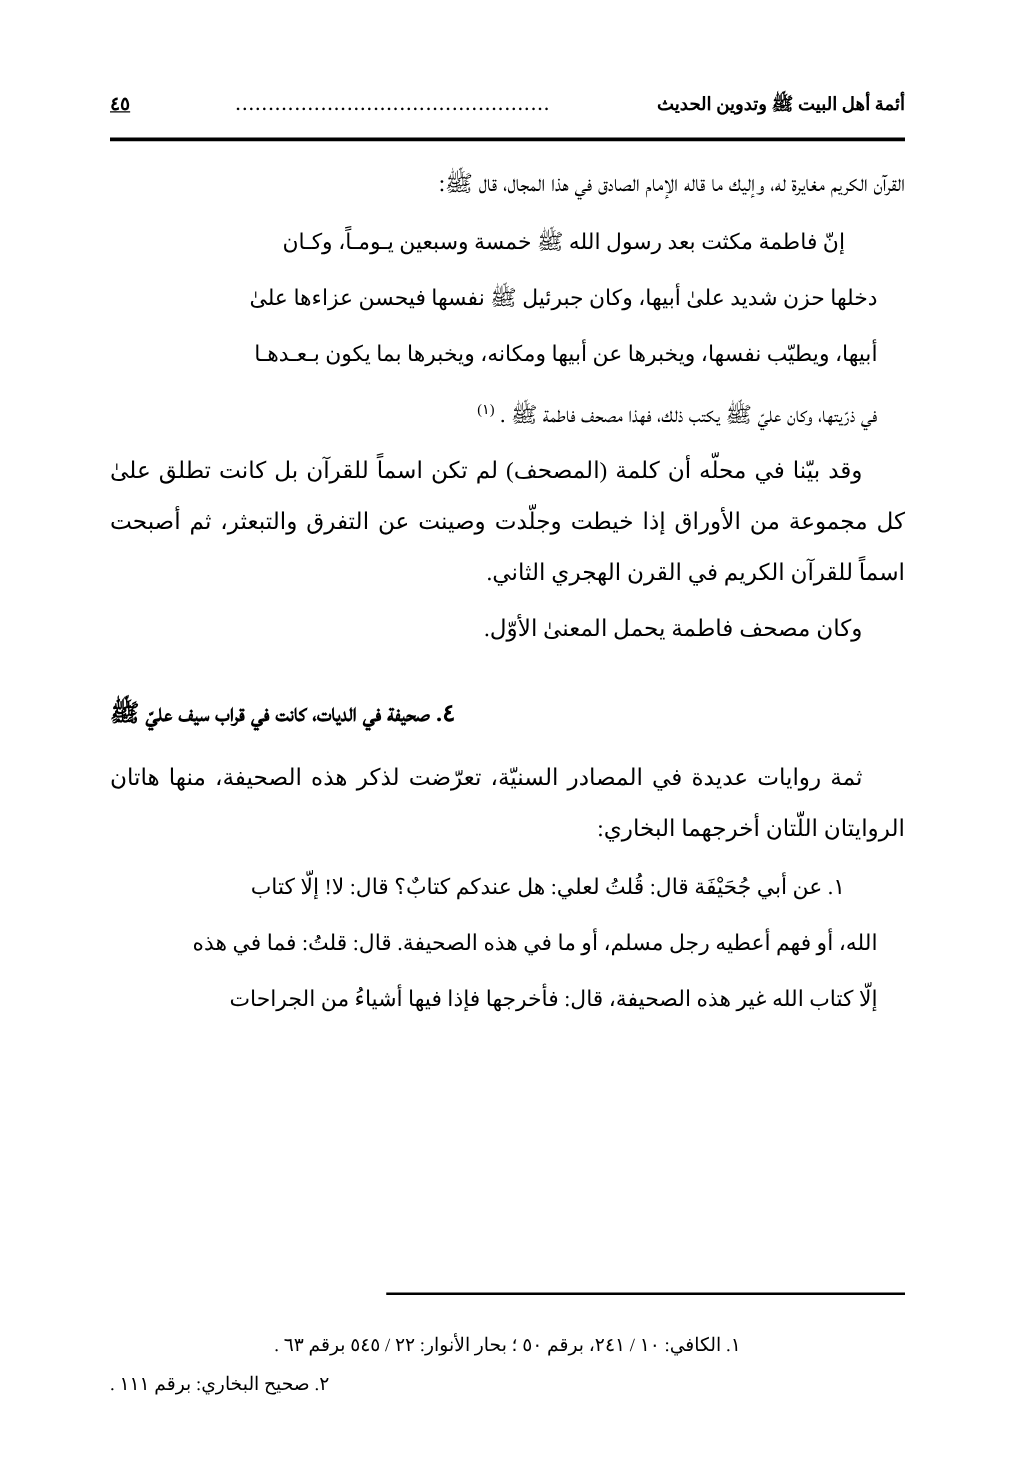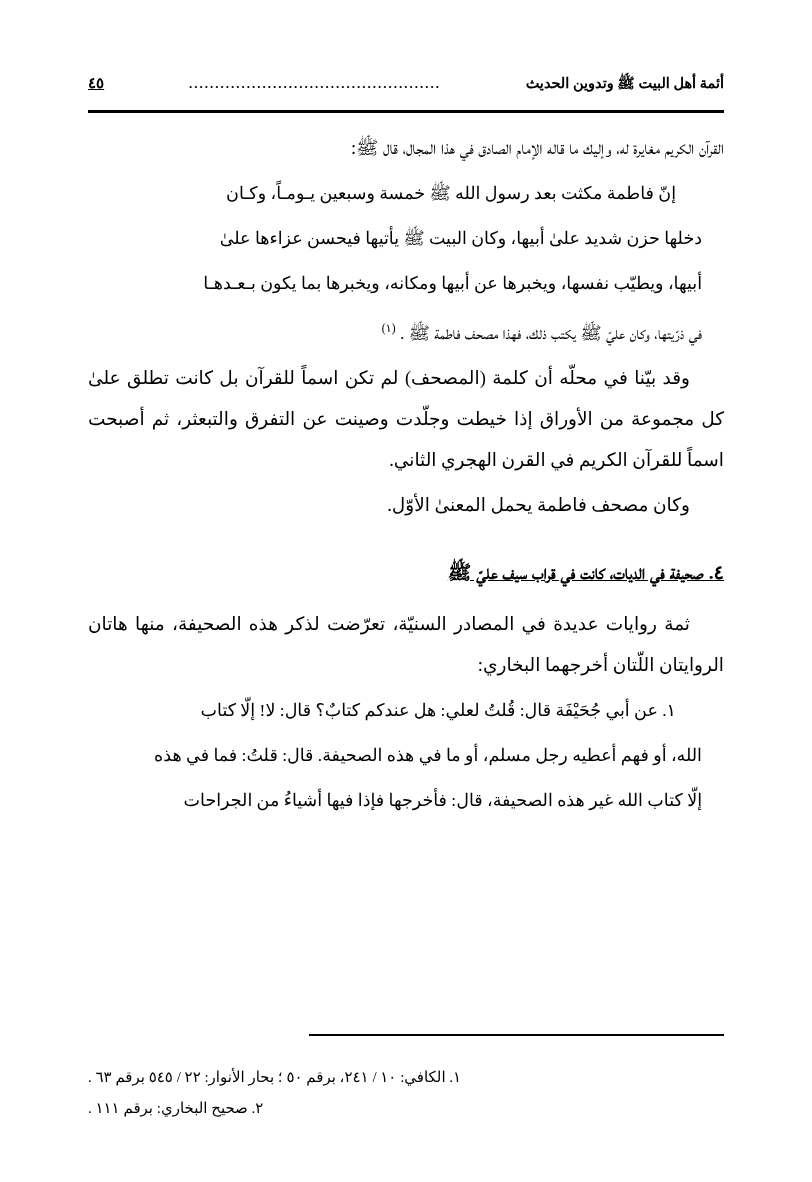--- a/index.html
+++ b/index.html
@@ -95,22 +95,21 @@
     margin: 0 0 4px 0;
     font-size: 18.5px;
     line-height: 41px;
     text-indent: 34px;
   }
   h2.section {
     margin: 30px 0 14px 0;
     font-size: 19.5px;
     font-weight: bold;
     line-height: 34px;
-    text-align: right;
-    text-decoration: underline;
+    text-align: left;
   }
   sup.fn {
     font-size: 11.5px;
     vertical-align: super;
   }
 
   
   .rule-foot {
     position: absolute;
     bottom: 146px;
@@ -123,21 +122,21 @@
     position: absolute;
     bottom: 58px;
     left: 88px;
     right: 88px;
     direction: rtl;
     font-size: 15px;
     line-height: 31px;
   }
   .footnotes .fn-line {
     margin: 0;
-    text-align: left;
+    text-align: center;
   }
   .footnotes .fn-line.second {
     text-align: left;
     padding-right: 60px;
   }
 </style>
 </head>
 <body>
 
 <div class="page">
@@ -147,21 +146,21 @@
     <span class="header-dots">................................................</span>
     <span class="header-page">٤٥</span>
   </div>
   <div class="rule-top"></div>
 
   <div class="body">
 
     <p class="para">القرآن الكريم مغايرة له، وإليك ما قاله الإمام الصادق في هذا المجال، قال ﷺ:</p>
 
     <p class="narration first">إنّ فاطمة مكثت بعد رسول الله ﷺ خمسة وسبعين يـومـاً، وكـان</p>
-    <p class="narration">دخلها حزن شديد علىٰ أبيها، وكان البيت ﷺ يأتيها فيحسن عزاءها علىٰ</p>
+    <p class="narration">دخلها حزن شديد علىٰ أبيها، وكان جبرئيل ﷺ نفسها فيحسن عزاءها علىٰ</p>
     <p class="narration">أبيها، ويطيّب نفسها، ويخبرها عن أبيها ومكانه، ويخبرها بما يكون بـعـدهـا</p>
     <p class="narration" style="">
       <span>في ذرّيتها، وكان عليّ ﷺ يكتب ذلك، فهذا مصحف فاطمة ﷺ .</span>
       <sup class="fn">(١)</sup>
     </p>
 
     <p class="para indent">وقد بيّنا في محلّه أن كلمة (المصحف) لم تكن اسماً للقرآن بل كانت تطلق علىٰ كل مجموعة من الأوراق إذا خيطت وجلّدت وصينت عن التفرق والتبعثر، ثم أصبحت اسماً للقرآن الكريم في القرن الهجري الثاني.</p>
 
     <p class="center-line">وكان مصحف فاطمة يحمل المعنىٰ الأوّل.</p>
 

